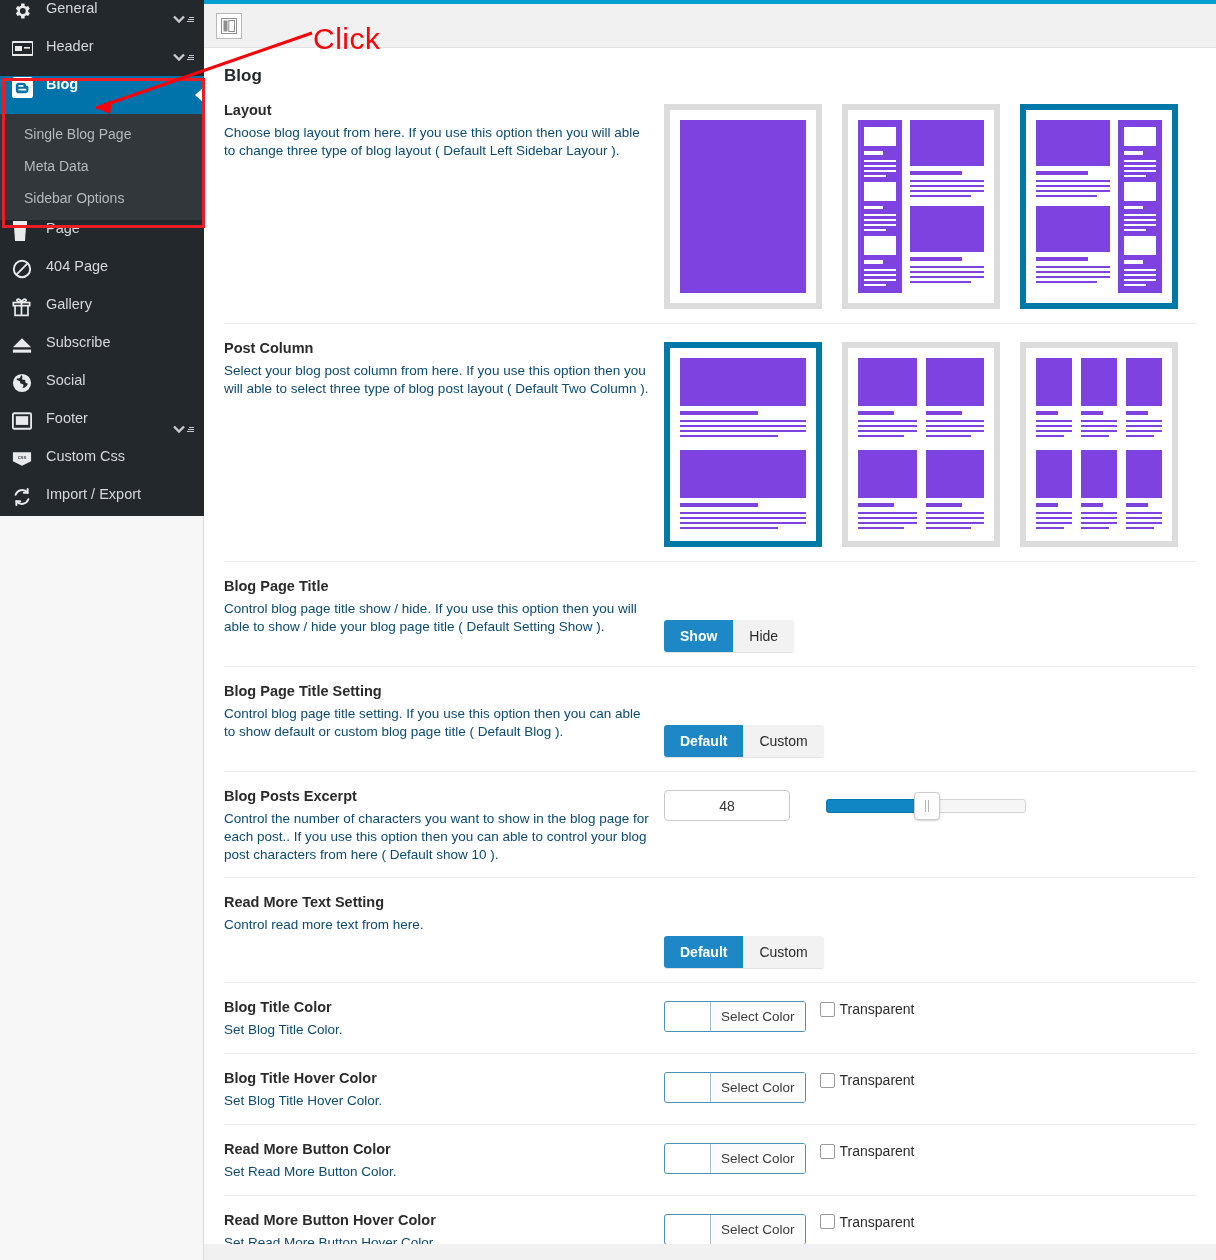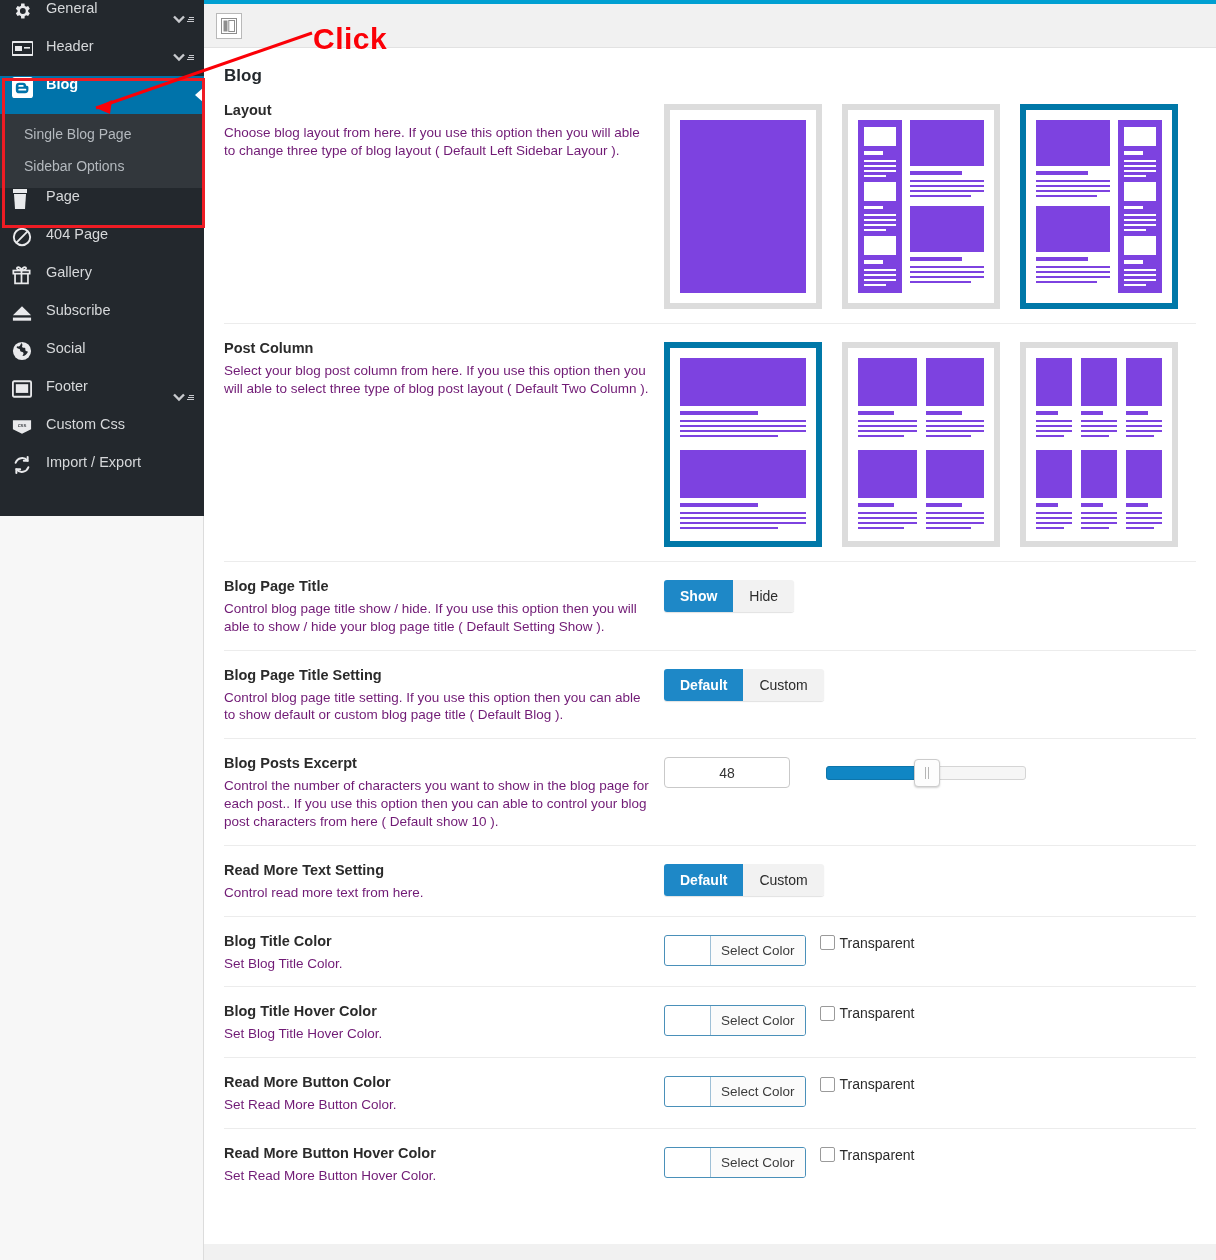--- a/index.html
+++ b/index.html
@@ -43,21 +43,21 @@
     color: #b4b9be; font-size: 14px; cursor: pointer;
   }
 
   
   .redbox {
     position: absolute; left: 2px; top: 78px; width: 203px; height: 150px;
     border: 3px solid #ee1c24; pointer-events: none; z-index: 40;
   }
   .click-label {
     position: absolute; left: 313px; top: 22px; color: #fb0007;
-    font-size: 30px; font-weight: bold; letter-spacing: .5px; z-index: 41;
+    font-size: 30px; font-weight: normal; letter-spacing: .5px; z-index: 41;
   }
   .arrow-svg { position:absolute; left:0; top:0; width:1216px; height:140px; z-index:40; pointer-events:none; }
 
   
   .main {
     position: absolute; left: 204px; top: 0; width: 1012px; height: 1244px;
     background: #fff; border-top: 4px solid #00a0d2;
   }
   .topbar {
     height: 44px; background: #f1f1f1; border-bottom: 1px solid #e2e2e2;
@@ -75,21 +75,21 @@
   .section-list { padding: 0 20px 0 20px; }
   .row {
     display: flex; align-items: flex-start;
     border-bottom: 1px solid #ececec; padding: 16px 0 14px 0;
     min-height: 40px;
   }
   .row:last-child { border-bottom: none; }
   .row.noline { border-bottom: none; }
   .row .left { width: 440px; flex: 0 0 440px; padding-right: 14px; }
   .row .ttl { font-size: 14.5px; font-weight: bold; color:#2b2b2b; margin-bottom: 6px; }
-  .row .desc { font-size: 13.5px; color: #701a75; line-height: 1.32; }
+  .row .desc { font-size: 13.5px; color: #0c4a6e; line-height: 1.32; }
   .row .right { flex: 1; display:flex; align-items:flex-start; gap:14px; padding-top:2px;}
 
   
   .thumbs { display:flex; gap: 20px; }
   .thumb {
     width: 158px; background:#fff; border: 6px solid #dcdcdc;
     padding: 10px; cursor: pointer;
   }
   .thumb.sel { border-color: #0078a8; }
   .thumb.h1 { height: 205px; }
@@ -115,21 +115,21 @@
   .grid2 .rowg { display:flex; gap:9px; flex:1; }
   .grid2 .cell { flex:1; display:flex; flex-direction:column; gap:5px; }
   .cell .img { background:#7d42e0; height:48px; }
   .cell .h { background:#7d42e0; height:4px; width:62%; }
   .cell .lines { display:flex; flex-direction:column; gap:3px; }
   .cell .lines i { display:block; background:#7d42e0; height:2px; width:100%; }
   .cell .lines i:last-child { width:78%; }
 
   
   .btngrp { display:inline-flex; border-radius:3px; overflow:hidden;
-            box-shadow: 0 1px 1px rgba(0,0,0,.12); }
+            box-shadow: 0 1px 1px rgba(0,0,0,.12); margin-top: 40px; }
   .btngrp button {
     font-family: inherit; font-size: 14px; padding: 8px 16px; border: none;
     background: #f2f2f2; color: #2b2b2b; cursor: pointer; min-width: 56px;
   }
   .btngrp button.on { background:#1e88c7; color:#fff; font-weight:bold; }
 
   
   .numbox {
     width: 126px; height: 31px; border: 1px solid #c9c9c9; border-radius: 4px;
     background:#fff; text-align:center; font-size:14px; color:#333;
@@ -222,20 +222,23 @@
             <rect x="6.6" y="12.3" width="8.4" height="1.9" rx=".95" fill="#fff"></rect>
           </svg>
       </span>
       <span class="lbl">Blog</span>
       <span class="caret-right"></span>
     </div>
 
     <div class="submenu">
       <div class="sub-item">
         <span>Single Blog Page</span>
+      </div>
+      <div class="sub-item">
+        <span>Meta Data</span>
       </div>
       <div class="sub-item">
         <span>Sidebar Options</span>
       </div>
     </div>
 
     <div class="side-item">
       <span class="ic">
         <svg width="16" height="20" viewBox="0 0 16 20" fill="#e9eaec">
             <path d="M1 0h14v4H1z"></path>

